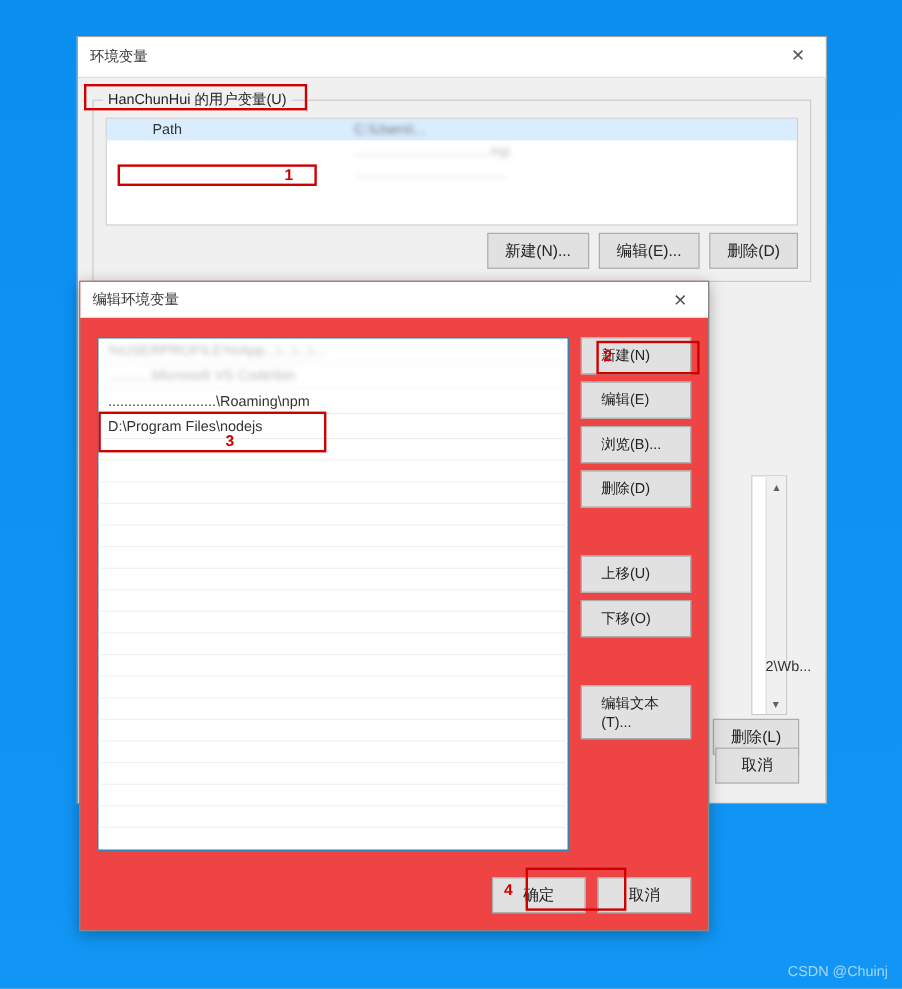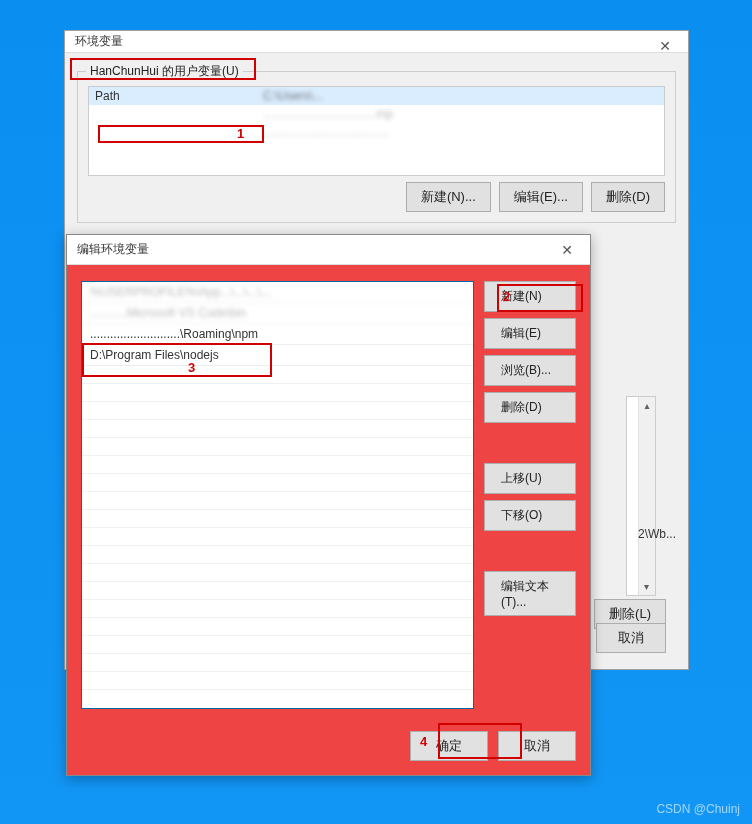--- a/index.html
+++ b/index.html
@@ -15,21 +15,21 @@
 
     
     .dialog1 {
       position: absolute;
       left: 64px; top: 30px;
       width: 625px; height: 640px;
       background: #f0f0f0;
       border: 1px solid #a0a0a0;
     }
     .titlebar1 {
-      height: 22px;
+      height: 34px;
       background: #fff;
       border-bottom: 1px solid #ddd;
       display: flex;
       align-items: center;
       padding-left: 10px;
       font-size: 12px;
       color: #333;
       position: relative;
     }
     .close1 {
@@ -66,21 +66,21 @@
       border-bottom: 1px solid #ddd;
       padding: 4px 0;
     }
     .table1-head .c1 { width: 168px; padding-left: 6px; }
     .table1-head .c2 { flex: 1; padding-left: 6px; }
     .table1-row {
       display: flex; font-size: 12px; color: #333;
       padding: 2px 0;
     }
     .table1-row.sel { background: #d9edff; }
-    .table1-row .c1 { width: 168px; padding-left: 6px; }
+    .table1-row .c1 { width: 168px; padding-left: 6px; margin-left: 32px; }
     .table1-row .c2 { flex: 1; padding-left: 6px; color: #bbb; filter: blur(2px); }
     .table1-row.sel .c2 { color: #777; }
     .table1-body { height: 88px; }
 
     .redbox-path {
       position: absolute;
       left: 9px; top: 38px;
       width: 166px; height: 18px;
       border: 2px solid #d00000;
       pointer-events: none;
@@ -117,21 +117,21 @@
     }
     .syslist .scrollbar {
       position: absolute; right: 0; top: 0; bottom: 0; width: 17px;
       background: #f0f0f0; border-left: 1px solid #e0e0e0;
     }
     .syslist .arrow { height: 17px; display:flex; align-items:center; justify-content:center; color:#606060; font-size:10px;}
     .syslist .track { position:absolute; top:17px; bottom:17px; right:0; width:17px;}
     .syslist .arrow.bot { position:absolute; bottom:0; right:0; width:17px;}
     .systext {
       position: absolute;
-      right: 12px; top: 496px;
+      right: 12px; top: 517px;
       font-size: 12px; color: #333;
     }
 
     .btn-row-sys {
       position: absolute;
       right: 22px; top: 568px;
       display: flex; gap: 8px; padding-left: 16px;
     }
     .btn-row-bot1 {
       position: absolute;

